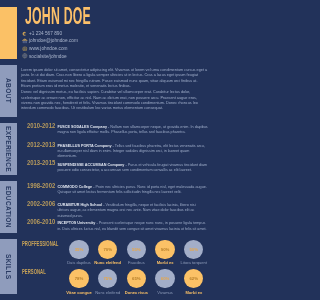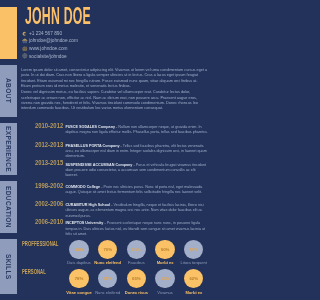--- a/index.html
+++ b/index.html
@@ -25,21 +25,21 @@
   .tablabel{position:absolute;left:0;top:0;width:100%;height:100%;
             display:flex;align-items:center;justify-content:center;
             color:#2a3b63;font-size:6.6px;font-weight:bold;
             letter-spacing:0.35px;white-space:nowrap;
             writing-mode:vertical-rl;}
 
   
   .content{position:absolute;left:21px;width:187px;}
   .para{font-size:3.85px;letter-spacing:-0.01px;line-height:5.4px;color:#9fadc9;margin:0 0 0.8px 0;text-align:left;}
 
-  .entry{position:absolute;left:12px;right:0;}
+  .entry{position:absolute;left:4px;right:0;}
   .date{position:absolute;left:1.6px;top:0;font-size:7.2px;font-weight:bold;color:#b79a5c;
         letter-spacing:0px;white-space:nowrap;line-height:7.2px;
         transform:scaleX(0.82);transform-origin:0 0;}
   .ebody{margin-left:32.4px;font-size:3.72px;line-height:5.3px;color:#9fadc9;text-align:left;}
   .ebody b{color:#e2e7f1;font-weight:bold;}
 
   
   .skillrow{position:absolute;left:0;right:0;}
   .skilltitle{position:absolute;left:22px;font-size:7.4px;font-weight:bold;
               color:#c9a357;letter-spacing:0.05px;line-height:7.4px;white-space:nowrap;

